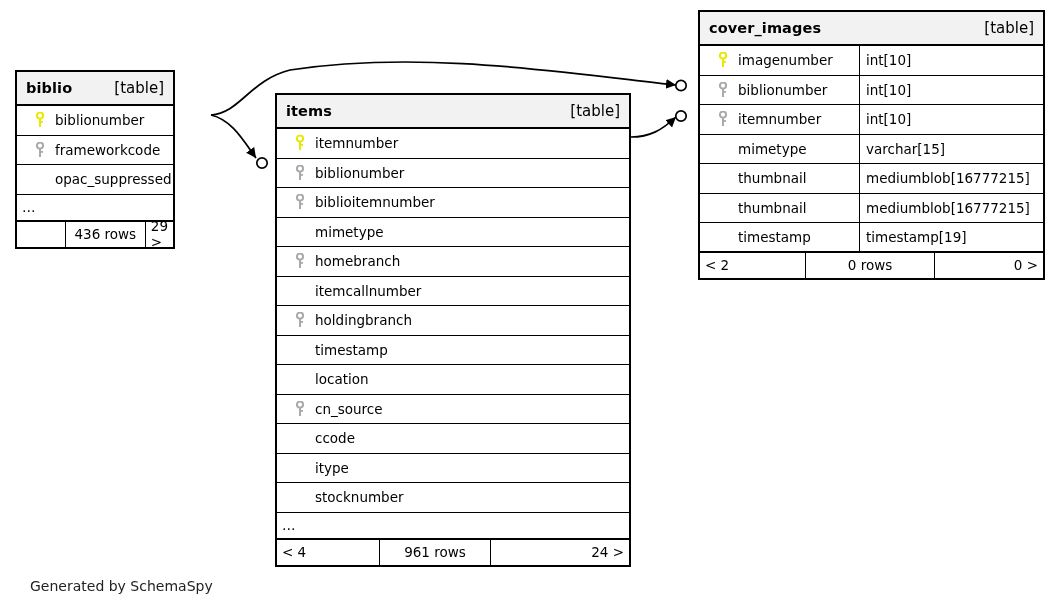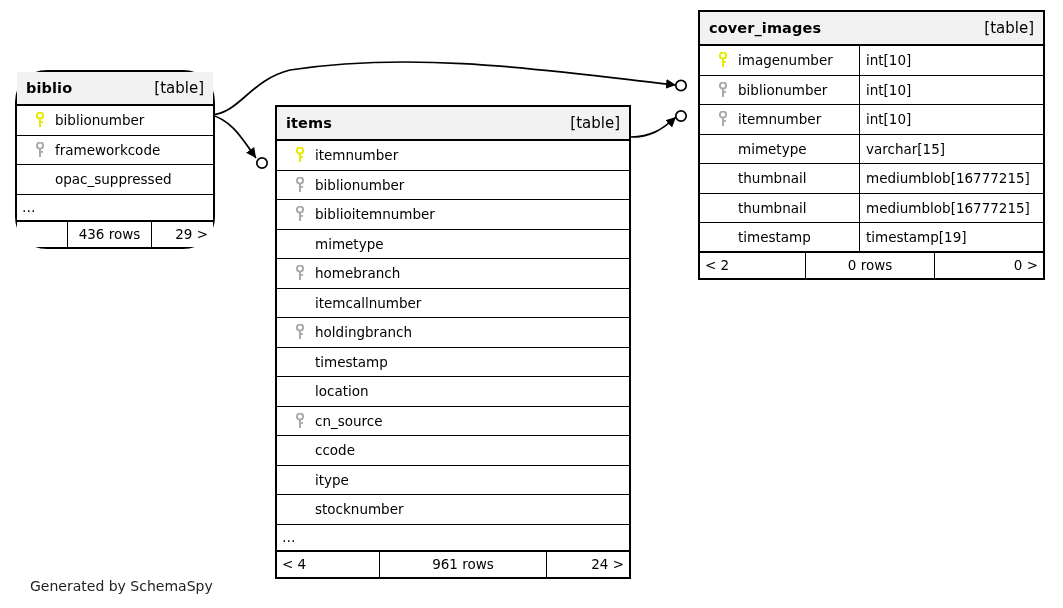--- a/index.html
+++ b/index.html
@@ -134,22 +134,22 @@
   .footer-credit {
     position: absolute;
     left: 30px;
     top: 578px;
     font-size: 14px;
     color: #222222;
     z-index: 3;
   }
 
   
-  #tbl-biblio       { left: 15px;  top: 70px;  width: 200px; border-radius: 32px; }
-  #tbl-items        { left: 275px; top: 105px;  width: 356px; }
+  #tbl-biblio       { left: 15px;  top: 70px;  width: 160px; }
+  #tbl-items        { left: 275px; top: 93px;  width: 356px; }
   #tbl-cover_images { left: 698px; top: 10px;  width: 347px; }
 </style>
 </head>
 <body>
 
 <div id="canvas">
 
   <svg class="edges" viewBox="0 0 1063 608" width="1063" height="608" xmlns="http://www.w3.org/2000/svg">
     <defs>
       <marker id="crowfoot" markerWidth="12" markerHeight="12" refX="10" refY="6" orient="auto" markerUnits="userSpaceOnUse">
@@ -351,21 +351,21 @@
       <div class="col-left" style="width:100%">
         <span class="col-keycell"></span>
         <span class="col-label">stocknumber</span>
       </div>
     </div>
 
     <div class="ellipsis-row">…</div>
 
     <div class="footer-row">
       <div class="footer-cell fc-left" style="width:102px">&lt; 4</div>
-      <div class="footer-cell fc-mid" style="width:168px">961 rows</div>
+      <div class="footer-cell fc-mid" style="width:112px">961 rows</div>
       <div class="footer-cell fc-right" style="flex:1">24 &gt;</div>
     </div>
   </div>
 
   <div class="table-box" id="tbl-cover_images">
     <div class="tbl-header">
       <span class="tbl-name">cover_images</span>
       <span class="tbl-kind">[table]</span>
     </div>
 

